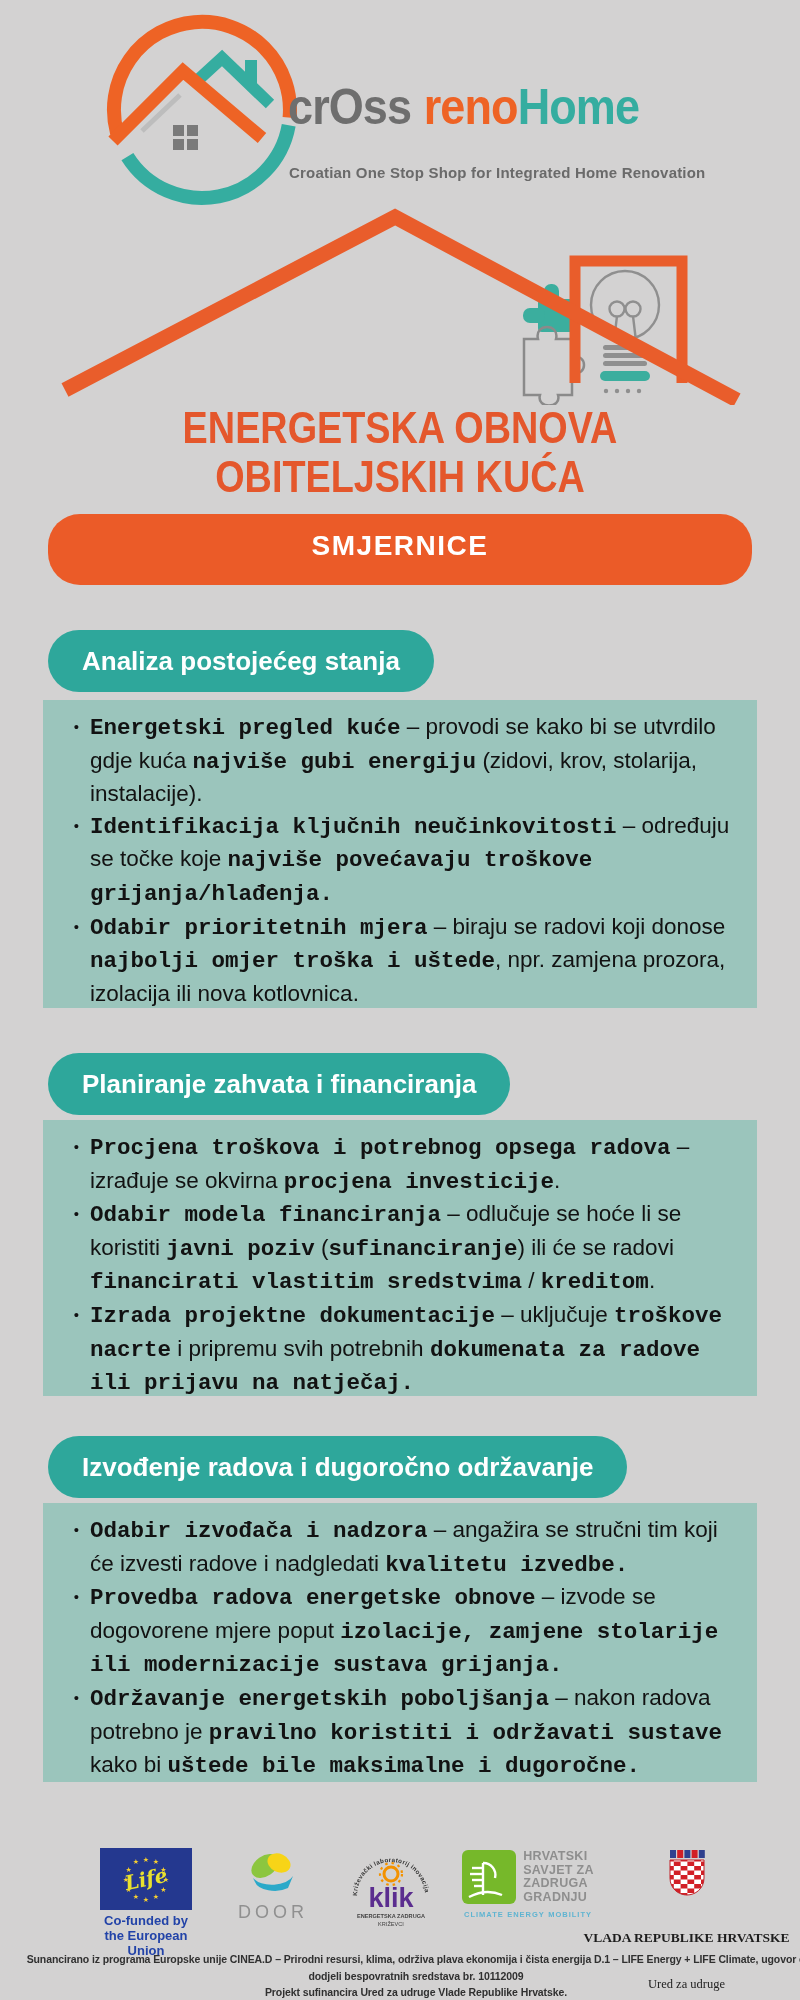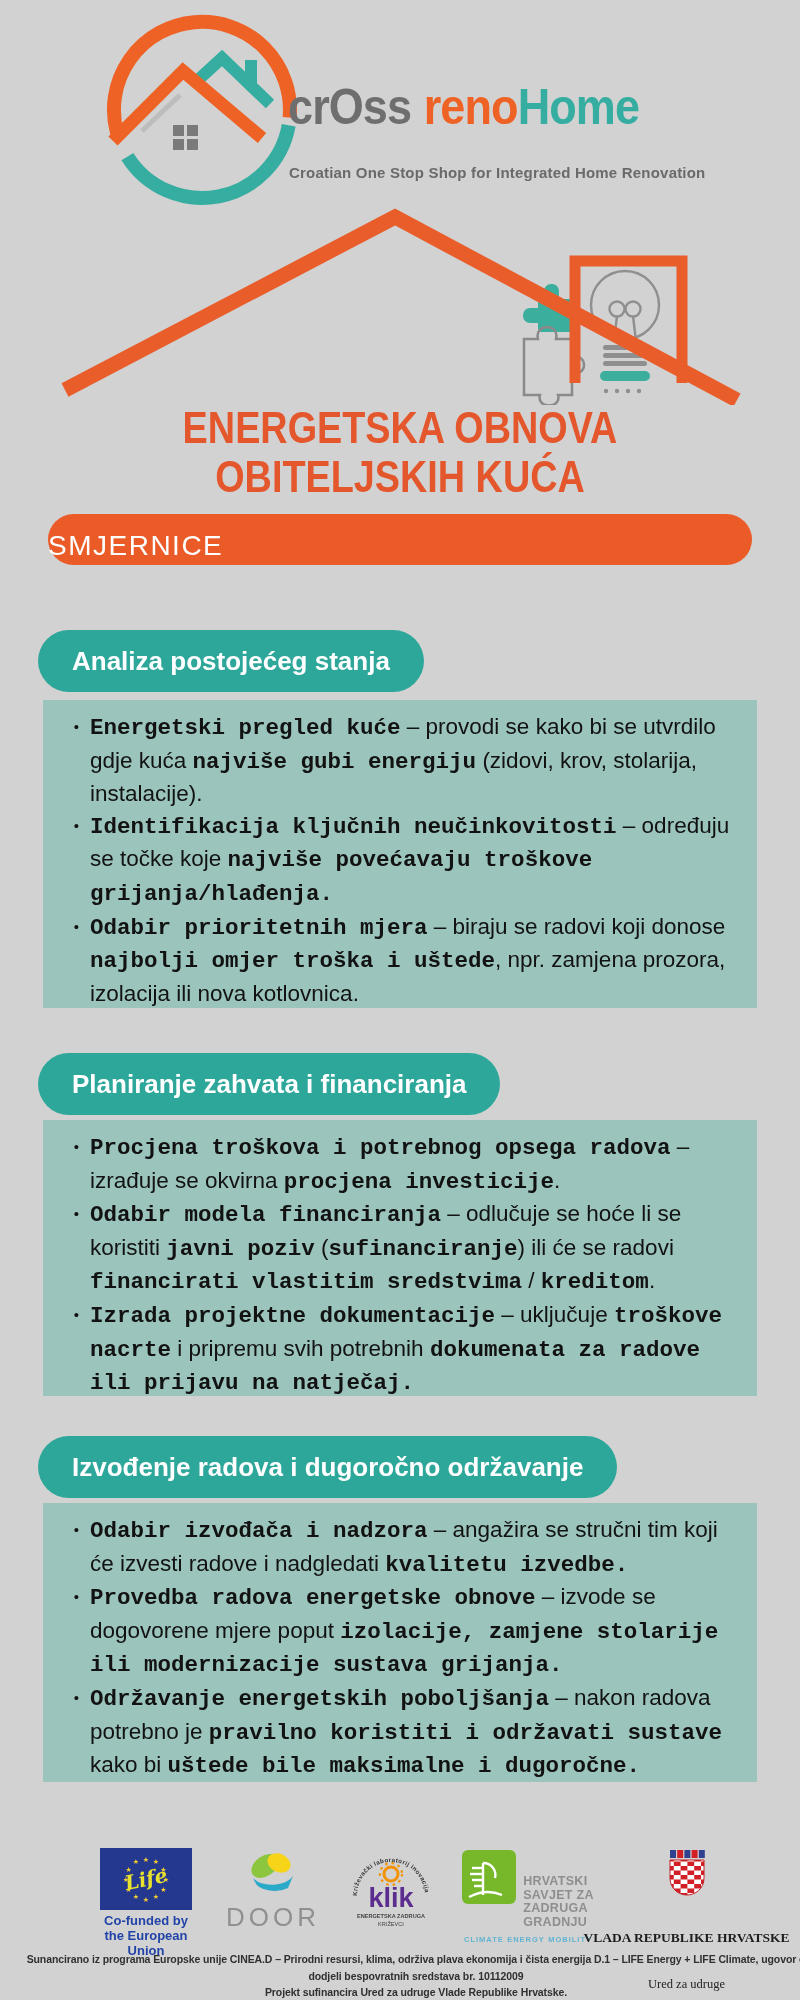--- a/index.html
+++ b/index.html
@@ -12,47 +12,47 @@
   .brand-cross{color:#6E6E6E;}
   .brand-reno{color:#EE6325;margin-left:14px;}
   .brand-home{color:#35ADA0;}
   .tagline{position:absolute;left:289px;top:164px;width:400px;font-size:15px;font-weight:bold;
            color:#6A6A6A;letter-spacing:.2px;white-space:nowrap;}
   
   .hero-svg{position:absolute;left:40px;top:205px;}
   
   .main-title{position:absolute;left:0;top:403px;width:800px;text-align:center;color:#E4572C;
               font-weight:bold;font-size:45px;line-height:49px;transform:scaleX(.84);transform-origin:center top;}
-  .cta-pill{position:absolute;left:48px;top:514px;width:704px;height:51px;background:#EB5B28;
-            border-radius:32px;color:#fff;font-weight:normal;font-size:28px;letter-spacing:1.5px;
-            line-height:63px;}
-  
-  .sec-header{position:absolute;left:38px;height:62px;line-height:62px;padding:0 34px;
+  .cta-pill{position:absolute;left:48px;top:514px;width:704px;height:71px;background:#EB5B28;
+            border-radius:32px;color:#fff;font-weight:bold;font-size:28px;letter-spacing:1.5px;
+            text-align:center;line-height:63px;}
+  
+  .sec-header{position:absolute;left:48px;height:62px;line-height:62px;padding:0 34px;
               background:#2EA79B;border-radius:32px;color:#fff;font-weight:bold;font-size:26px;white-space:nowrap;}
   .sec-box{position:absolute;left:43px;width:714px;background:#9BC5BC;box-sizing:border-box;
            padding:11px 12px 0 20px;}
   .sec-box ul{margin:0;padding:0;list-style:none;}
   .sec-box li{display:flex;font-size:22.5px;line-height:31.6px;color:#121212;}
   .sec-box .dot{width:27px;text-align:center;font-size:15px;flex:none;}
   .sec-box .btxt{flex:1;}
   .sec-box .bold{font-weight:bold;font-family:Liberation Mono, monospace;}
   #sec-h-0{top:630px;} #sec-b-0{top:700px;height:308px;}
   #sec-h-1{top:1053px;} #sec-b-1{top:1120px;height:276px;}
   #sec-h-2{top:1436px;} #sec-b-2{top:1503px;height:279px;}
   
   .logos{position:absolute;left:0;top:1846px;width:800px;height:112px;}
   .logo-col{position:absolute;display:flex;flex-direction:column;align-items:center;}
   #col-eu{left:90px;width:112px;top:2px;}
   .eu-caption{margin-top:3px;font-size:13px;line-height:15px;font-weight:bold;color:#2243A8;text-align:center;}
   #col-door{left:218px;width:110px;top:0;}
-  .door-label{margin-top:0px;font-size:26px;letter-spacing:4px;color:#909090;}
+  .door-label{margin-top:0px;font-size:18px;letter-spacing:4px;color:#909090;}
   #col-klik{left:343px;width:95px;top:-2px;}
   #col-hszg{left:462px;width:132px;top:4px;}
   .hszg-row{display:flex;gap:7px;align-items:flex-start;}
-  .hszg-name{font-size:12.5px;line-height:13.5px;font-weight:bold;color:#8E8E8E;letter-spacing:.3px;margin-top:25px;}
+  .hszg-name{font-size:12.5px;line-height:13.5px;font-weight:bold;color:#8E8E8E;letter-spacing:.3px;}
   .hszg-tags{display:flex;justify-content:space-between;width:128px;margin-top:6px;
              font-size:7.5px;font-weight:bold;letter-spacing:1px;color:#5FB4D1;}
   #col-vlada{left:604px;width:165px;top:2px;gap:30px;}
   .vlada-name{margin-top:4px;font-family:"Liberation Serif",serif;font-weight:bold;font-size:13.5px;
               color:#1D1D1D;white-space:nowrap;}
   .vlada-dept{font-family:"Liberation Serif",serif;font-size:12.5px;color:#222;margin-top:1px;}
   
   .fineprint{position:absolute;left:0;top:1951px;width:800px;text-align:center;
              font-size:10.5px;font-weight:bold;color:#303030;line-height:16.5px;letter-spacing:-.1px;padding-left:16px;}
   .fineprint div{white-space:nowrap;}

